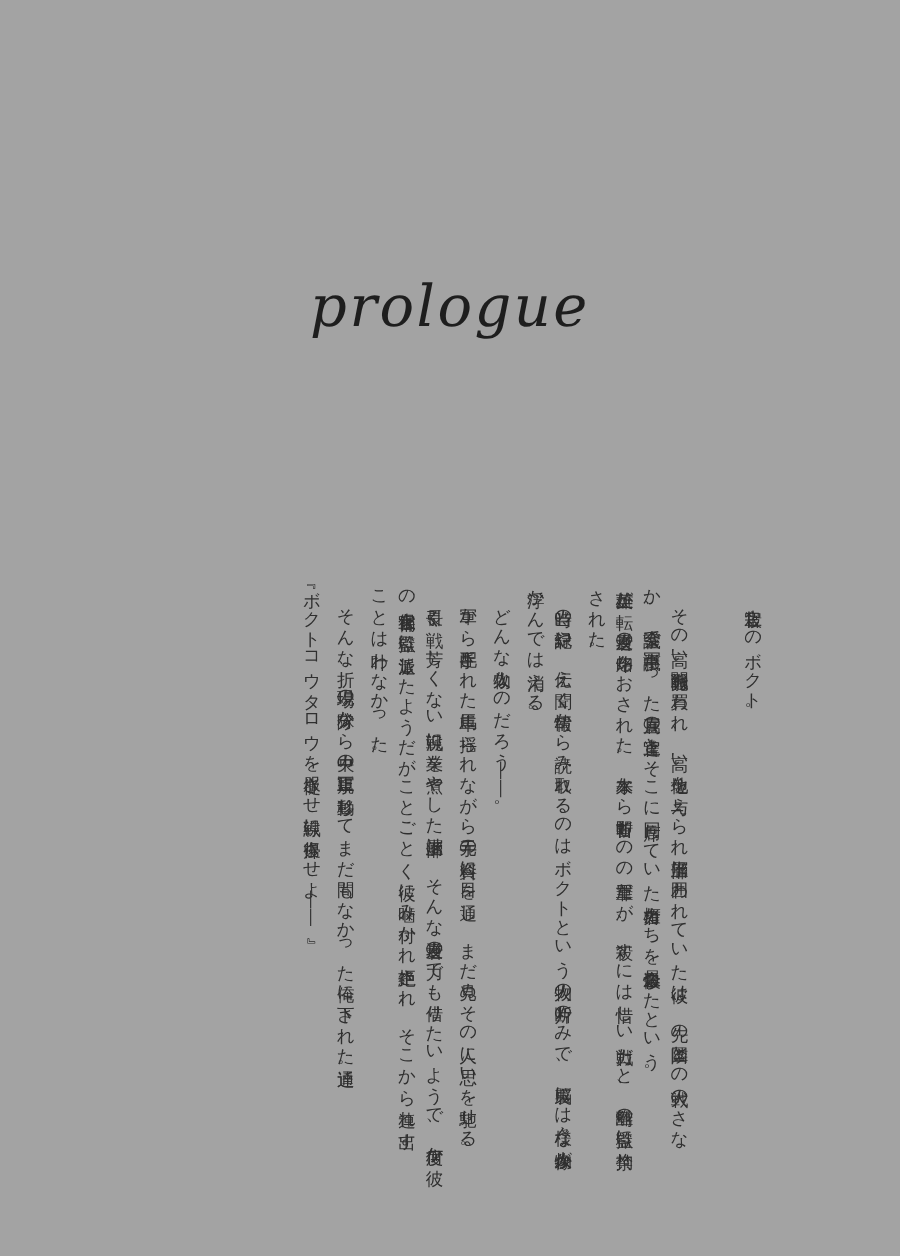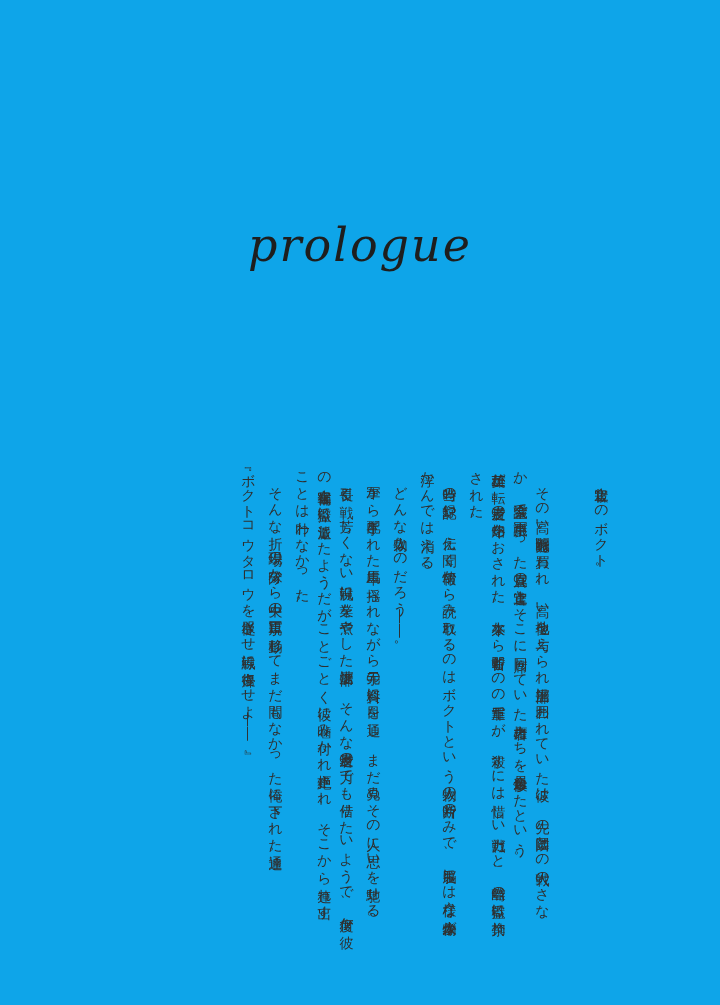--- a/index.html
+++ b/index.html
@@ -4,21 +4,21 @@
 <style>
   html, body {
     margin: 0;
     padding: 0;
     background: #ffffff;
   }
   .page {
     position: relative;
     width: 720px;
     height: 1005px;
-    background: #0ea5e9;
+    background: #a3a3a3;
     overflow: hidden;
     font-family: "DejaVu Serif", "Liberation Serif", serif;
   }
   .prologue-title {
     position: absolute;
     top: 218px;
     left: 0;
     width: 100%;
     text-align: center;
     font-family: "DejaVu Serif", "Liberation Serif", serif;

